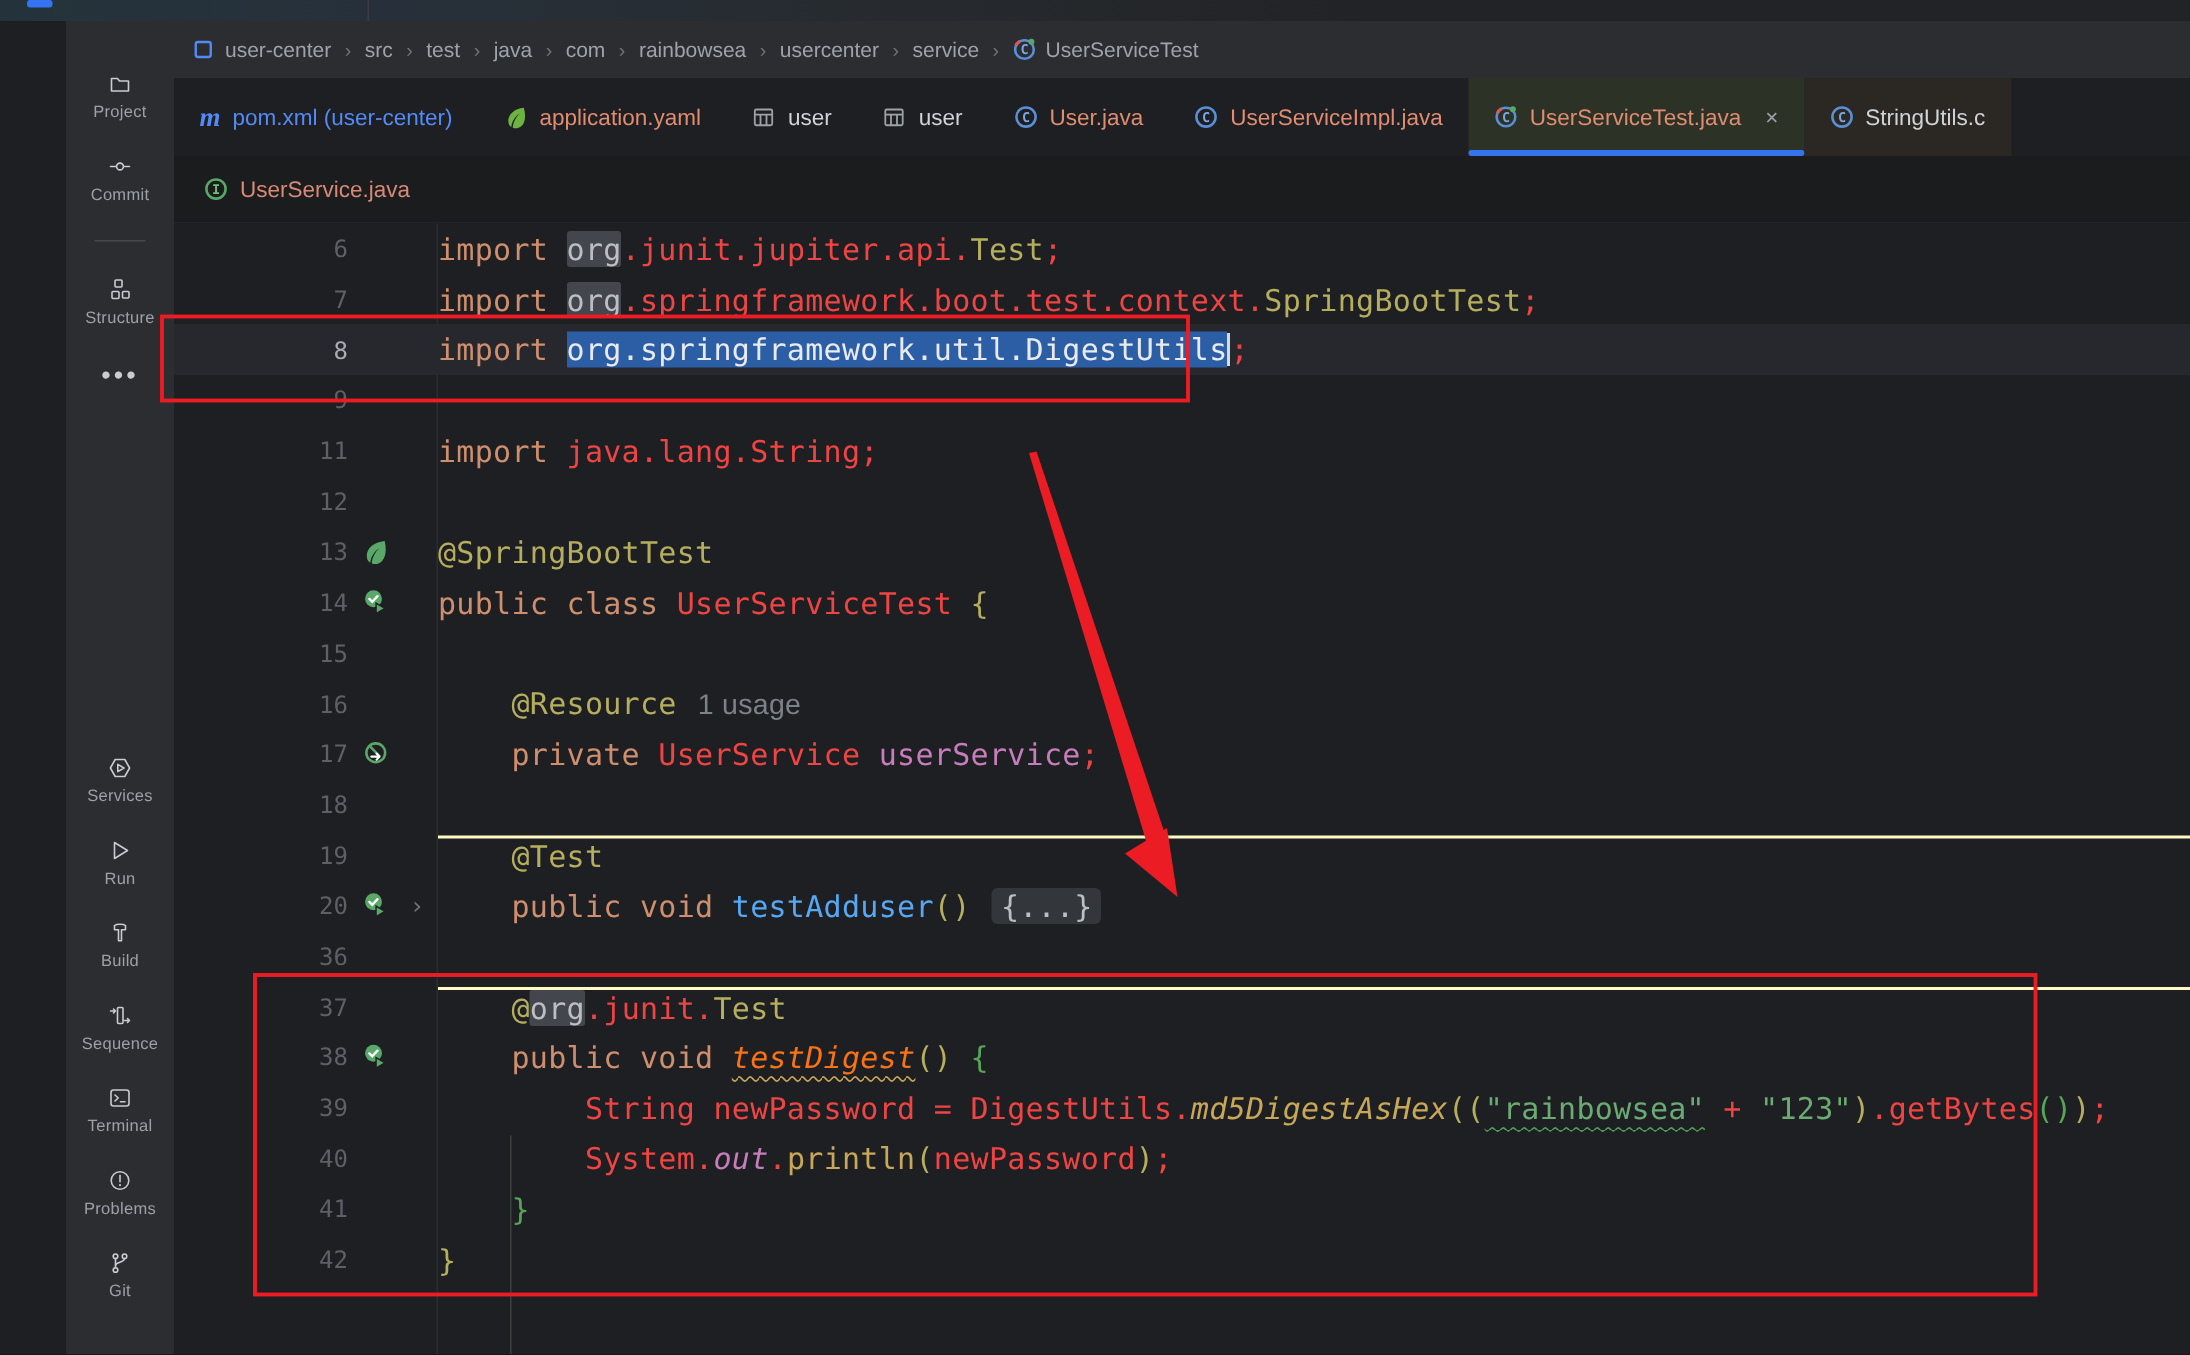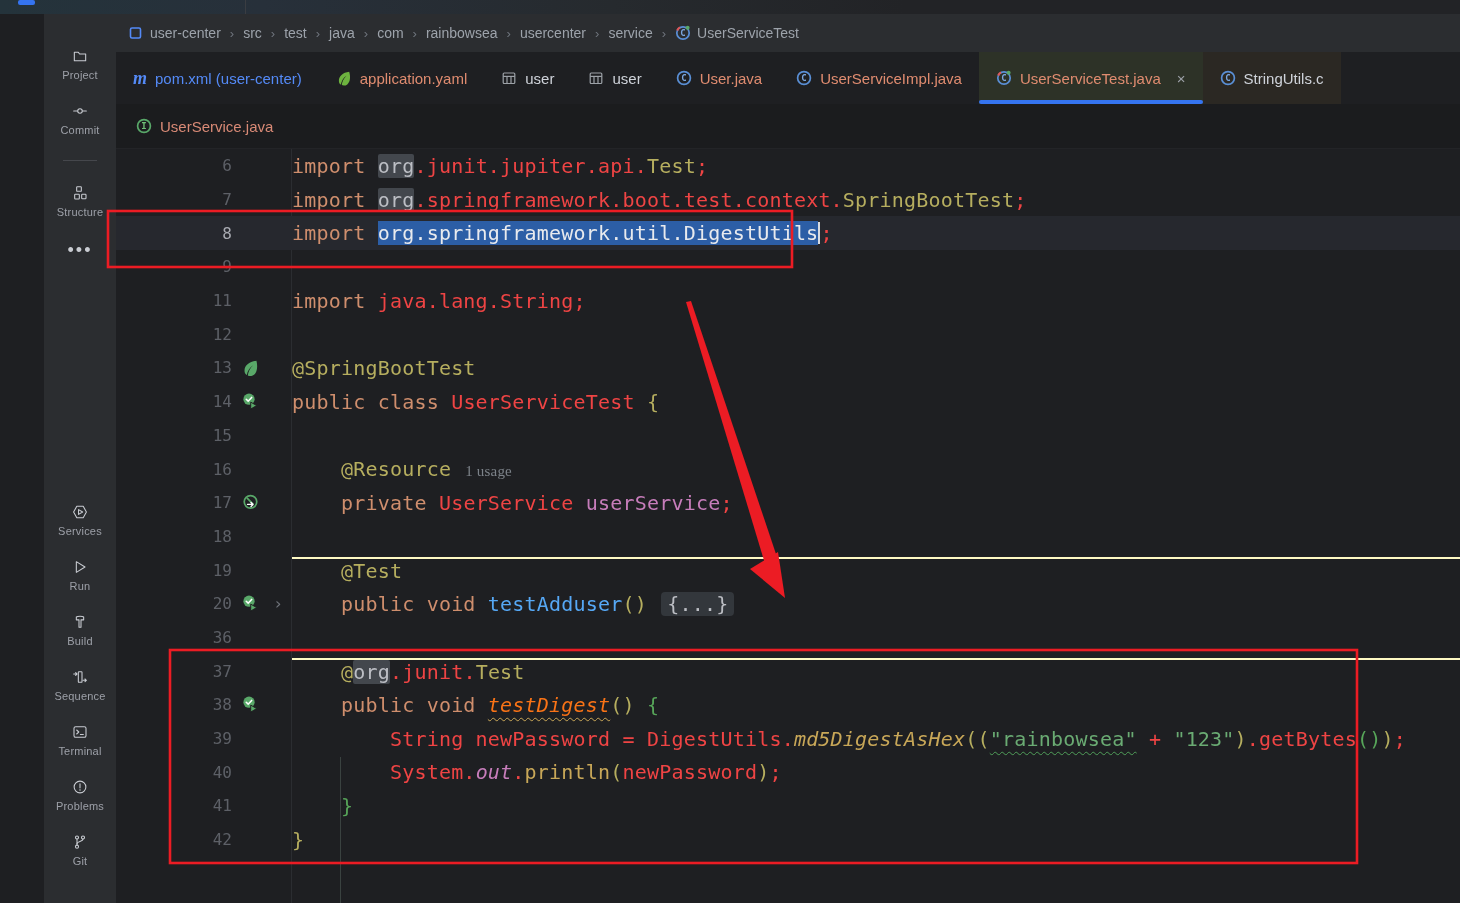--- a/index.html
+++ b/index.html
@@ -55,21 +55,21 @@
   .tk-k{ color:#cf8e6d; } .tk-p{ color:#ef4444; } .tk-y{ color:#b6ae5f; }
   .tk-b{ color:#56a8f5;text-align:right; } .tk-s{ color:#6aab73; } .tk-g{ color:#57a559; }
   .tk-f{ color:#c77dbb; } .tk-fi{ color:#c77dbb; font-style:italic; }
   .tk-m{ color:#c8a758; } .tk-mi{ color:#c8a758; font-style:italic; }
   .tk-hl{ background:#43474d; border-radius:2px; color:#bcbec4; }
   .tk-sel{ background:#2c5ea6; color:#e8eaee; }
   .tk-bw{ color:#f97316; text-decoration:underline wavy #c8a758 1px; text-underline-offset:5px;font-style:italic; }
   .tk-sw{ color:#6aab73; text-decoration:underline wavy #4f9e59 1px; text-underline-offset:5px; }
   .tk-fold{ background:#33373c; color:#bcbec4; border-radius:4px; padding:0 6px; margin-left:2px; }
   .tk-caret{ display:inline-block; width:2px; height:22px; background:#d7dae0; vertical-align:-4px; }
-  .tk-inlay{ font-family:Liberation Serif, serif; font-size:15px; color:#7c8289; margin-left:14px; }
+  .tk-inlay{ font-family:Liberation Sans, sans-serif; font-size:19px; color:#7c8289; margin-left:14px; }
   
   .overlay{ position:absolute; inset:0; pointer-events:none; }
   
   .ic{ display:inline-flex; align-items:center; }
   .ic svg{ width:16px; height:16px; }
   .ic-maven{ color:#548af7; font-style:italic; font-family:"Liberation Serif", serif; font-size:18px; font-weight:bold; }
 </style>
 </head>
 <body>
 

